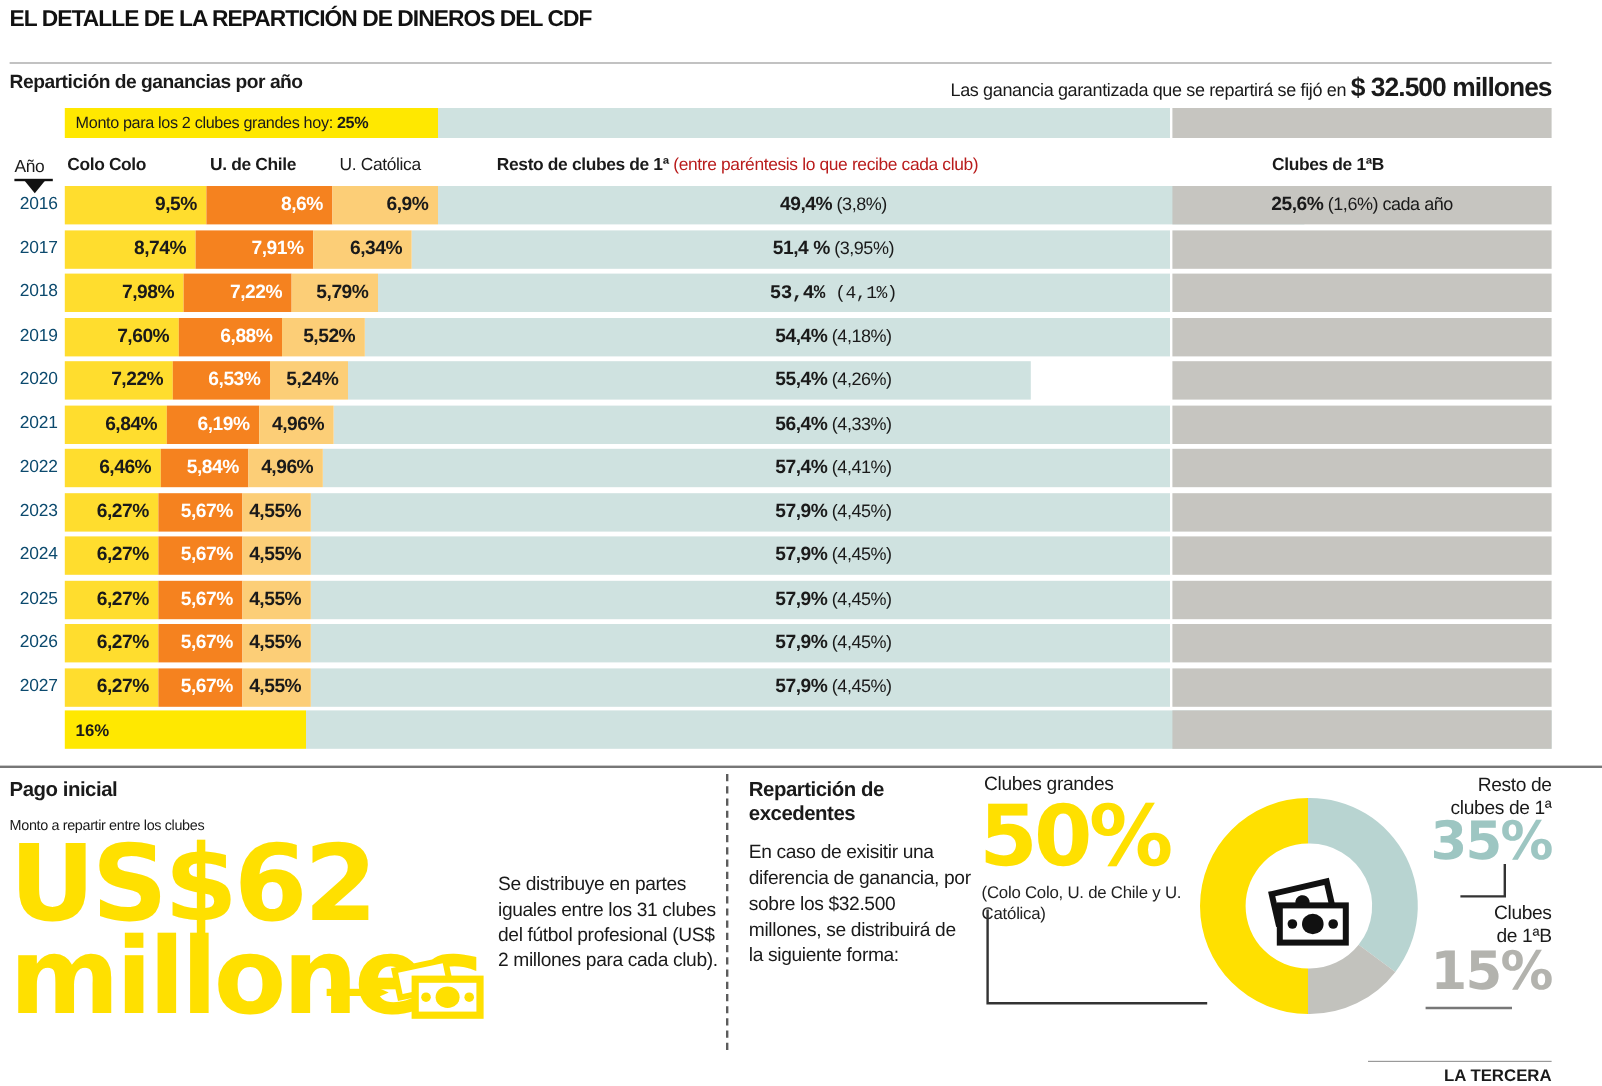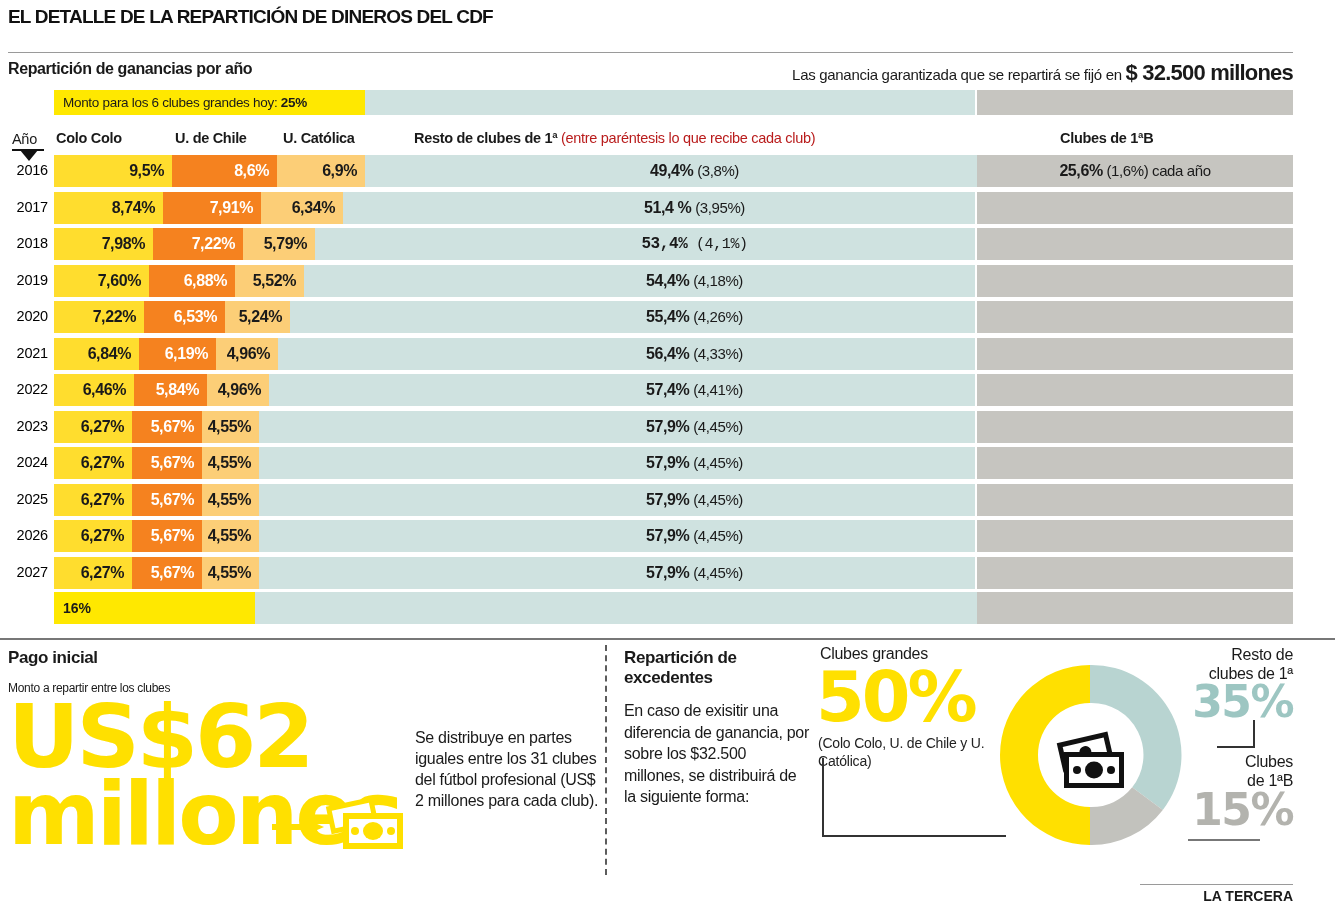--- a/index.html
+++ b/index.html
@@ -75,31 +75,31 @@
   #colh-anio-line { width: 32px; height: 2px; background: #111; margin-top: 1px; }
   #colh-arrow {
     position: absolute; left: 20px; top: 20px;
     width: 0; height: 0;
     border-left: 9px solid transparent;
     border-right: 9px solid transparent;
     border-top: 11px solid #111;
   }
   #colh-colocolo { left: 56px; font-weight: bold; }
   #colh-uchile { left: 175px; font-weight: bold; }
-  #colh-ucatolica { left: 283px; font-weight: bold; }
+  #colh-ucatolica { left: 283px; font-weight: normal; }
   #colh-resto { left: 414px; font-weight: bold; }
   #colh-resto .light { font-weight: normal; color: #b91c1c; }
   #colh-1b { left: 1060px; font-weight: bold; }
 
   
   #table-rows { position: absolute; left: 0; top: 153px; width: 1335px; }
   .trow { position: relative; height: 36.5px; width: 1335px; }
   .year-lbl {
     position: absolute; left: 12px; top: 9px;
-    font-size: 14.5px; color: #000000; letter-spacing: -0.2px;
+    font-size: 14.5px; color: #0c4a6e; letter-spacing: -0.2px;
     width: 36px; text-align: right;
   }
   .seg {
     position: absolute; top: 2px; height: 32px;
     display: flex; align-items: center; justify-content: flex-end;
     padding-right: 8px;
     font-size: 16px; font-weight: bold; letter-spacing: -0.4px;
     white-space: nowrap;
   }
   .seg-cc   { background: #FFDD2E; color: #1a1a1a; }
@@ -238,21 +238,21 @@
 
 <div id="main-title">EL DETALLE DE LA REPARTICIÓN DE DINEROS DEL CDF</div>
 <div class="hr-rule" id="rule-top"></div>
 
 <div id="section-left-title">Repartición de ganancias por año</div>
 <div id="section-right-title">
   <span>Las ganancia garantizada que se repartirá se fijó en </span><span class="big">$ 32.500 millones</span>
 </div>
 
 <div id="band-row">
-  <div id="band-yellow"><span>Monto para los 6 clubes grandes hoy: </span><b>25%</b></div>
+  <div id="band-yellow"><span>Monto para los 2 clubes grandes hoy: </span><b>25%</b></div>
   <div id="band-teal"></div>
   <div id="band-gray"></div>
 </div>
 
 <div id="col-headers">
   <div id="colh-anio-wrap">
     <span class="colh" style="position:static">Año</span>
     <div id="colh-anio-line"></div>
   </div>
   <div id="colh-arrow"></div>
@@ -301,21 +301,21 @@
       <div class="seg seg-rest" style="left:304px;width:671px;">
         <span class="inner" style="left:110px;width:561px;"><b>54,4%</b><span class="paren"> (4,18%)</span></span>
       </div>
       <div class="seg seg-1b"></div>
       <div class="seg seg-cc" style="left:54px;width:95px;">7,60%</div>
       <div class="seg seg-uch" style="left:149px;width:86px;">6,88%</div>
       <div class="seg seg-uc" style="left:235px;width:69px;">5,52%</div>
     </div>
     <div class="trow">
       <div class="year-lbl">2020</div>
-      <div class="seg seg-rest" style="left:290px;width:685px;">
+      <div class="seg seg-rest" style="left:290px;width:569px;">
         <span class="inner" style="left:124px;width:561px;"><b>55,4%</b><span class="paren"> (4,26%)</span></span>
       </div>
       <div class="seg seg-1b"></div>
       <div class="seg seg-cc" style="left:54px;width:90px;">7,22%</div>
       <div class="seg seg-uch" style="left:144px;width:81px;">6,53%</div>
       <div class="seg seg-uc" style="left:225px;width:65px;">5,24%</div>
     </div>
     <div class="trow">
       <div class="year-lbl">2021</div>
       <div class="seg seg-rest" style="left:278px;width:697px;">

